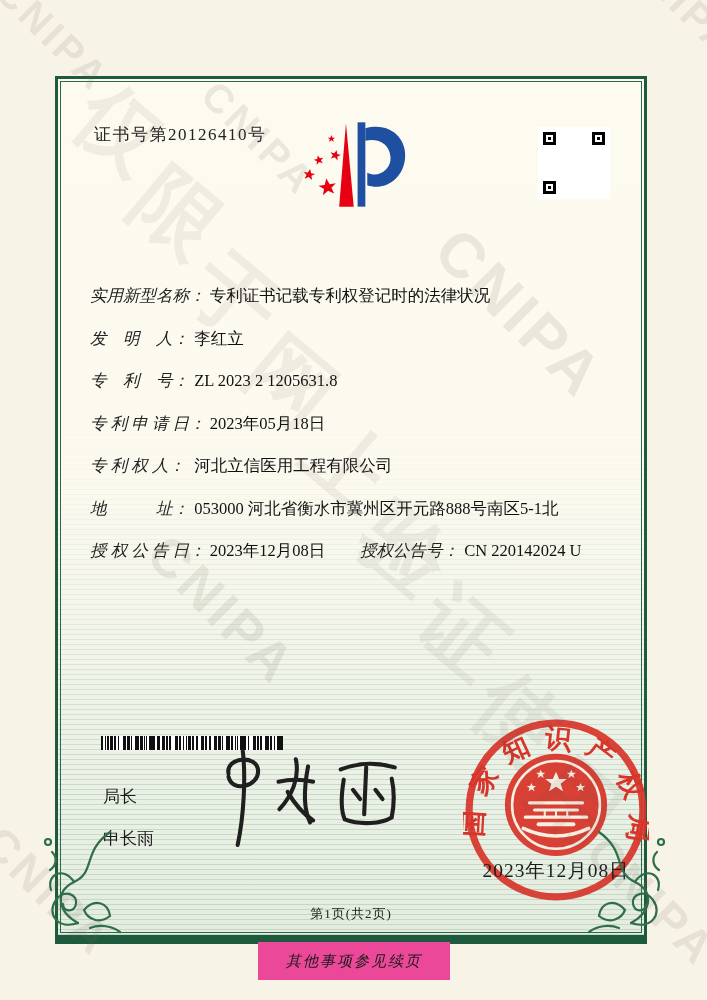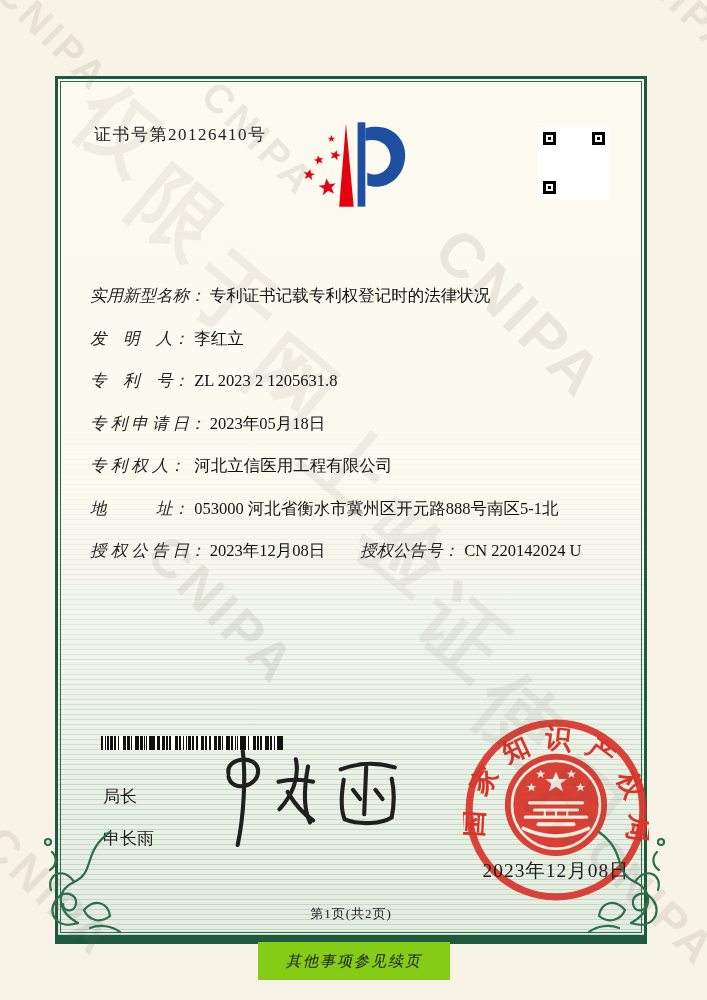--- a/index.html
+++ b/index.html
@@ -76,21 +76,21 @@
     background-blend-mode:darken;
   }
   .dir-title{position:absolute;left:45px;top:706px;font-size:17px;font-family:"Liberation Sans","DejaVu Sans",sans-serif;color:#1c1c1c;}
   .dir-name {position:absolute;left:45px;top:739px;font-size:17px;font-family:"Liberation Sans","DejaVu Sans",sans-serif;color:#1c1c1c;margin-top:9px;}
   .sig{position:absolute;left:138px;top:668px;}
   .seal{position:absolute;left:405px;top:638px;}
   .page-num{position:absolute;left:0;top:826px;width:100%;text-align:center;font-size:13px;color:#222;letter-spacing:1px;}
   
   .note-box{
     position:absolute;left:258px;top:942px;width:192px;height:38px;z-index:4;
-    background:#84cc16;display:flex;align-items:center;justify-content:center;
+    background:#ec4899;display:flex;align-items:center;justify-content:center;
   }
   .note-box span{font-size:15px;font-style:italic;letter-spacing:2px;color:#1a1a1a;}
   .corner{position:absolute;z-index:4;}
   .corner.bl{left:38px;top:828px;}
   .corner.br{left:583px;top:828px;transform:scaleX(-1);}
 </style>
 </head>
 <body>
 
 <div class="wm-layer" id="wmLayer">

